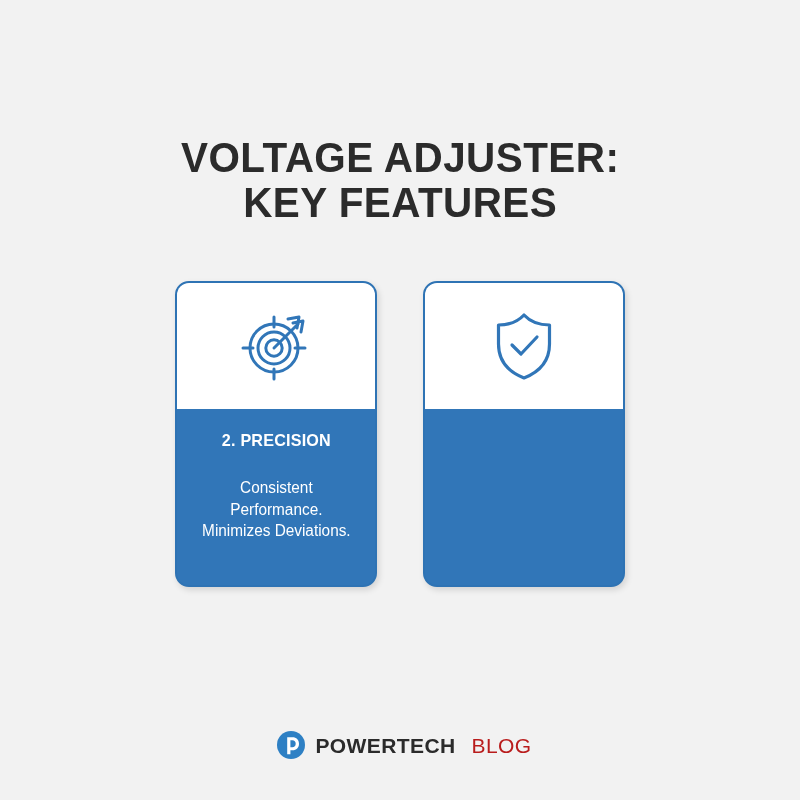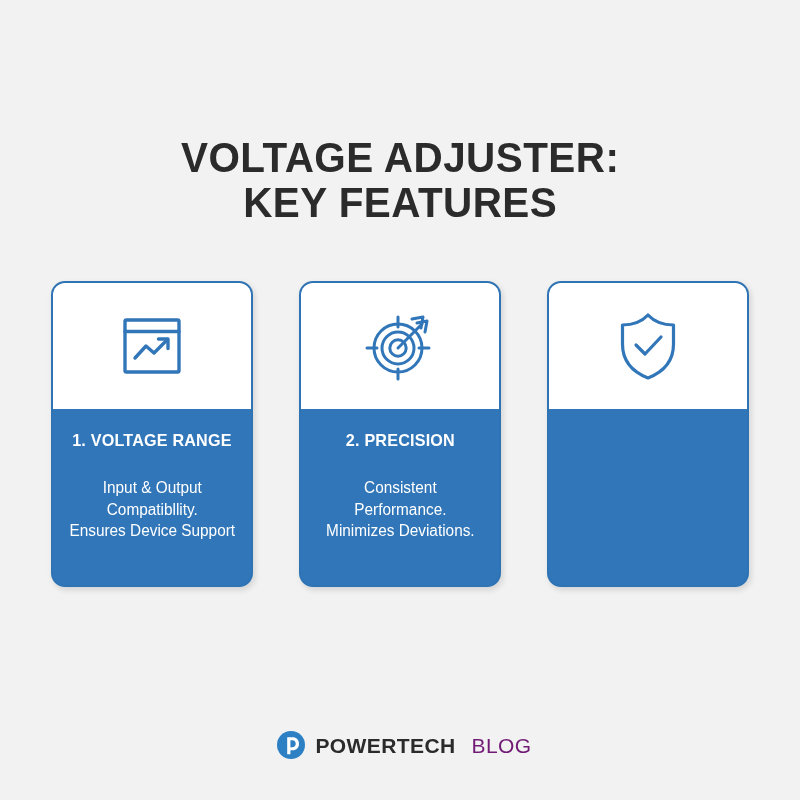--- a/index.html
+++ b/index.html
@@ -138,55 +138,37 @@
     letter-spacing: 0.4px;
     line-height: 1;
     display: inline-block;
   }
   .logo-brand {
     font-weight: 700;
     color: #2b2b2b;
   }
   .logo-sub {
     font-weight: 400;
-    color: #701a75;
+    color: #b91c1c;
     margin-left: 7px;
     text-align: right;
   }
 </style>
 </head>
 <body>
 
 <div class="poster">
 
   <div class="title-block">
     <span class="title-line">VOLTAGE ADJUSTER:</span>
     <span class="title-line">KEY FEATURES</span>
   </div>
 
   <div class="cards-row">
 
-    <div class="card">
-      <div class="card-icon-area">
-        <span>
-          <svg width="66" height="66" viewBox="0 0 66 66" fill="none" stroke="#3176b8" stroke-width="3.4" stroke-linecap="round" stroke-linejoin="round">
-            <rect x="6" y="7" width="54" height="52" rx="1.5"></rect>
-            <line x1="6" y1="18.5" x2="60" y2="18.5"></line>
-            <polyline points="16,45 27,33 35,40 48,27" fill="none"></polyline>
-            <polyline points="39.5,26 49,26 49,35.5" fill="none"></polyline>
-          </svg>
-        </span>
-      </div>
-      <div class="card-body">
-        <div class="card-title">1. VOLTAGE RANGE</div>
-        <div class="card-desc">Input &amp; Output
-Compatibllity.
-Ensures Device Support</div>
-      </div>
-    </div>
 
     <div class="card">
       <div class="card-icon-area">
         <span>
           <svg width="70" height="70" viewBox="0 0 70 70" fill="none" stroke="#3176b8" stroke-width="3" stroke-linecap="round" stroke-linejoin="round">
             <circle cx="33" cy="37" r="24"></circle>
             <circle cx="33" cy="37" r="16"></circle>
             <circle cx="33" cy="37" r="8.2"></circle>
             <line x1="33" y1="6" x2="33" y2="16"></line>
             <line x1="33" y1="58" x2="33" y2="68"></line>

